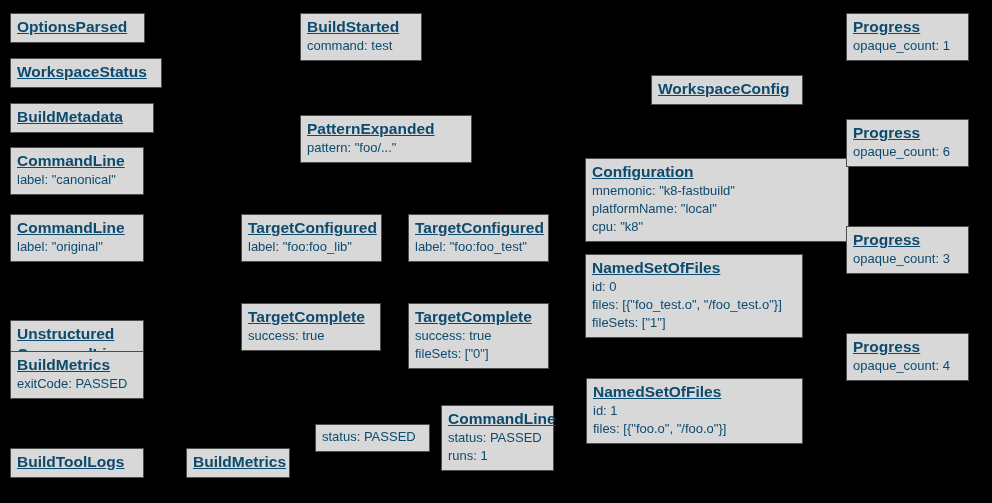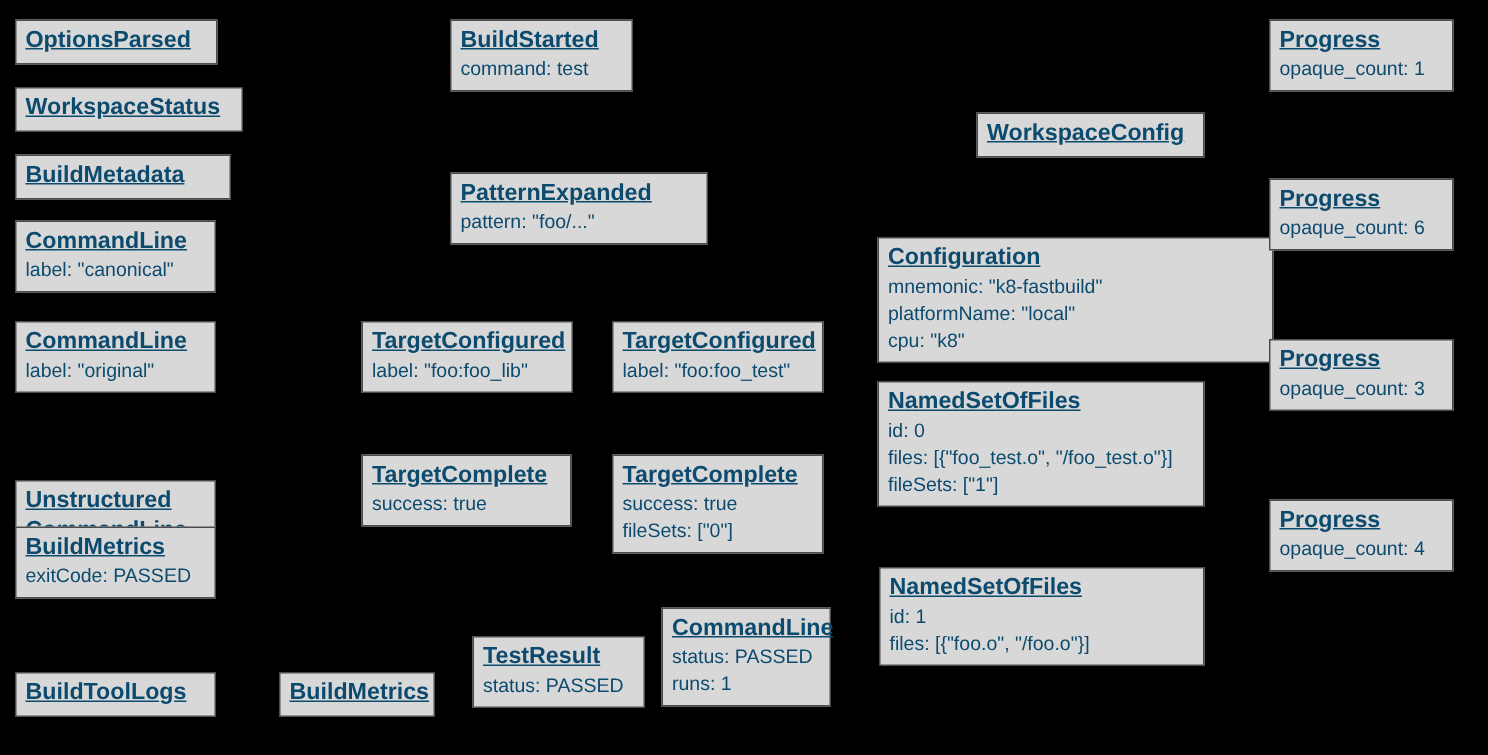--- a/index.html
+++ b/index.html
@@ -62,21 +62,21 @@
   <div class="node" style="left:10px;top:283px;width:134px;margin-top:37px;">
     <div class="node-title">Unstructured
 CommandLine</div>
   </div>
 
   <div class="node" style="left:10px;top:351px;width:134px;">
     <div class="node-title">BuildMetrics</div>
     <div class="node-body">exitCode: PASSED</div>
   </div>
 
-  <div class="node" style="left:10px;top:448px;width:134px;">
+  <div class="node" style="left:10px;top:448px;width:134px;text-decoration:underline;">
     <div class="node-title">BuildToolLogs</div>
   </div>
 
   <div class="node" style="left:164px;top:448px;width:104px;margin-left:22px;">
     <div class="node-title">BuildMetrics</div>
   </div>
 
   <div class="node" style="left:300px;top:13px;width:122px;">
     <div class="node-title">BuildStarted</div>
     <div class="node-body">command: test</div>
@@ -102,21 +102,20 @@
     <div class="node-body">success: true</div>
   </div>
 
   <div class="node" style="left:408px;top:303px;width:141px;">
     <div class="node-title">TargetComplete</div>
     <div class="node-body">success: true
 fileSets: ["0"]</div>
   </div>
 
   <div class="node" style="left:315px;top:424px;width:115px;">
-    <div class="node-title">TestResult</div>
     <div class="node-body">status: PASSED</div>
   </div>
 
   <div class="node" style="left:441px;top:405px;width:113px;">
     <div class="node-title">CommandLine</div>
     <div class="node-body">status: PASSED
 runs: 1</div>
   </div>
 
   <div class="node" style="left:651px;top:75px;width:152px;">

